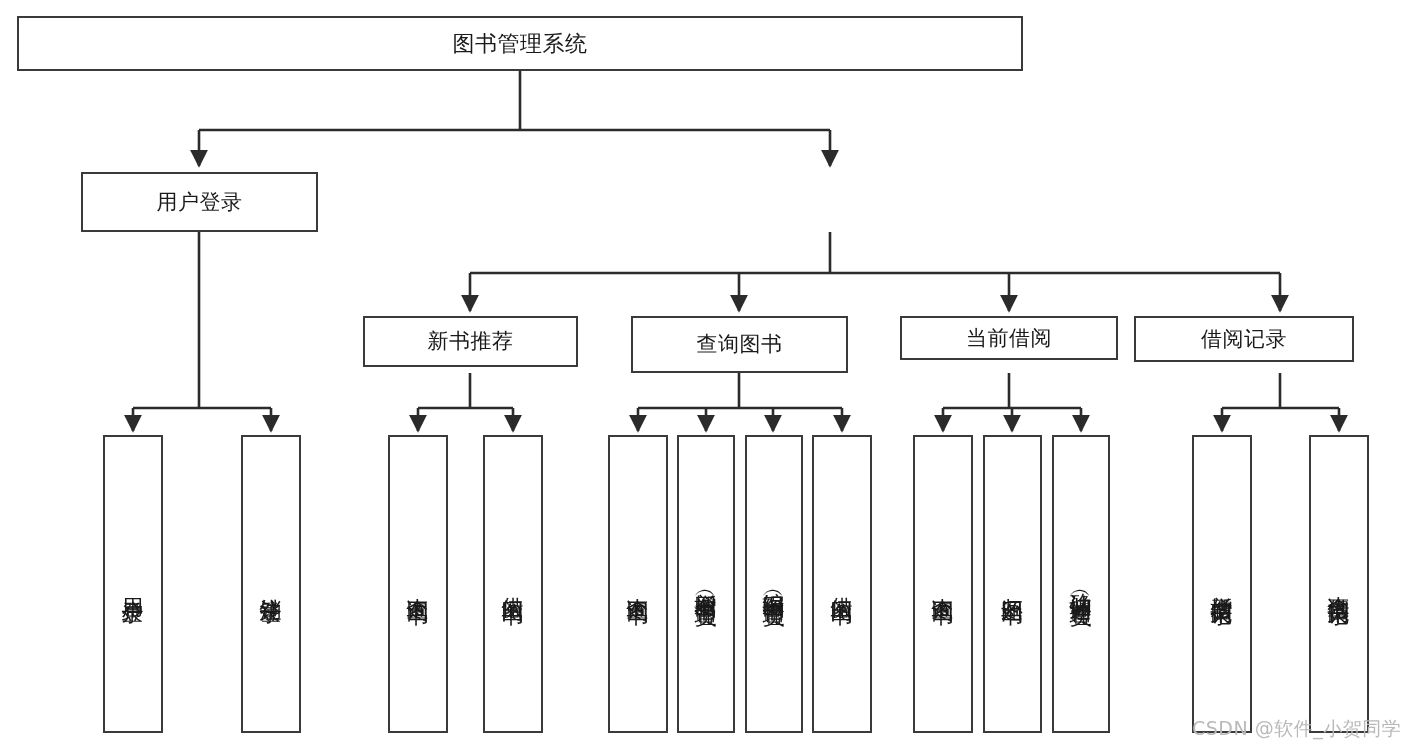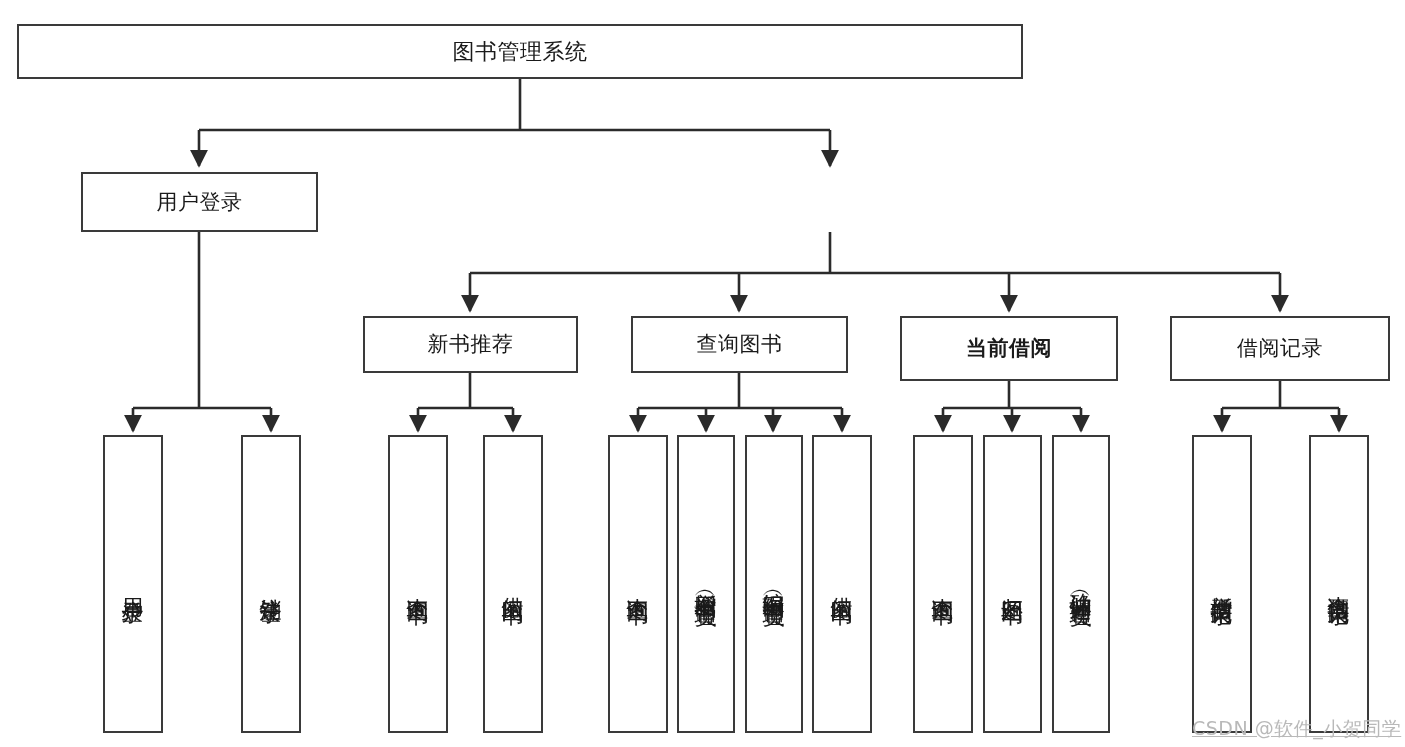--- a/index.html
+++ b/index.html
@@ -58,21 +58,20 @@
     letter-spacing:2px;
     white-space:nowrap;
   }
   .watermark{
     position:absolute;
     font-size:19px;
     color:#b9b9b9;
     white-space:nowrap;
     z-index:5;
     letter-spacing:0.5px;
-    text-decoration:underline;
   }
 </style>
 </head>
 <body>
 
 <div id="diagram">
 
   <svg id="edges" viewBox="0 0 1405 747" width="1405" height="747">
     <defs>
       <marker id="arrow" viewBox="0 0 10 10" refX="9" refY="5" markerWidth="7" markerHeight="7" orient="auto-start-reverse">
@@ -116,42 +115,42 @@
       <path d="M 1012 408 L 1012 431" marker-end="url(#arrow)"></path>
       <path d="M 1081 408 L 1081 431" marker-end="url(#arrow)"></path>
 
       <path d="M 1280 373 L 1280 408"></path>
       <path d="M 1222 408 L 1339 408"></path>
       <path d="M 1222 408 L 1222 431" marker-end="url(#arrow)"></path>
       <path d="M 1339 408 L 1339 431" marker-end="url(#arrow)"></path>
     </g>
   </svg>
 
-  <div class="node horiz root" style="left:17px; top:24px; width:1006px; height:55px;">
+  <div class="node horiz root" style="left:17px; top:16px; width:1006px; height:55px;">
     <span class="label">图书管理系统</span>
   </div>
 
   <div class="node horiz" style="left:81px; top:172px; width:237px; height:60px;">
     <span class="label">用户登录</span>
   </div>
 
 
-  <div class="node horiz" style="left:363px; top:316px; width:215px; height:57px;">
+  <div class="node horiz" style="left:363px; top:316px; width:215px; height:51px;">
     <span class="label">新书推荐</span>
   </div>
 
   <div class="node horiz" style="left:631px; top:316px; width:217px; height:57px;">
     <span class="label">查询图书</span>
   </div>
 
-  <div class="node horiz" style="left:900px; top:316px; width:218px; height:65px;font-weight:bold;">
+  <div class="node horiz" style="left:900px; top:316px; width:218px; height:44px;">
     <span class="label">当前借阅</span>
   </div>
 
-  <div class="node horiz" style="left:1170px; top:316px; width:220px; height:65px;">
+  <div class="node horiz" style="left:1134px; top:316px; width:220px; height:46px;">
     <span class="label">借阅记录</span>
   </div>
 
   <div class="node vert" style="left:103px; top:435px; width:60px; height:298px;">
     <span class="label">用户登录</span>
   </div>
 
   <div class="node vert" style="left:241px; top:435px; width:60px; height:298px;">
     <span class="label">注销登录</span>
   </div>

